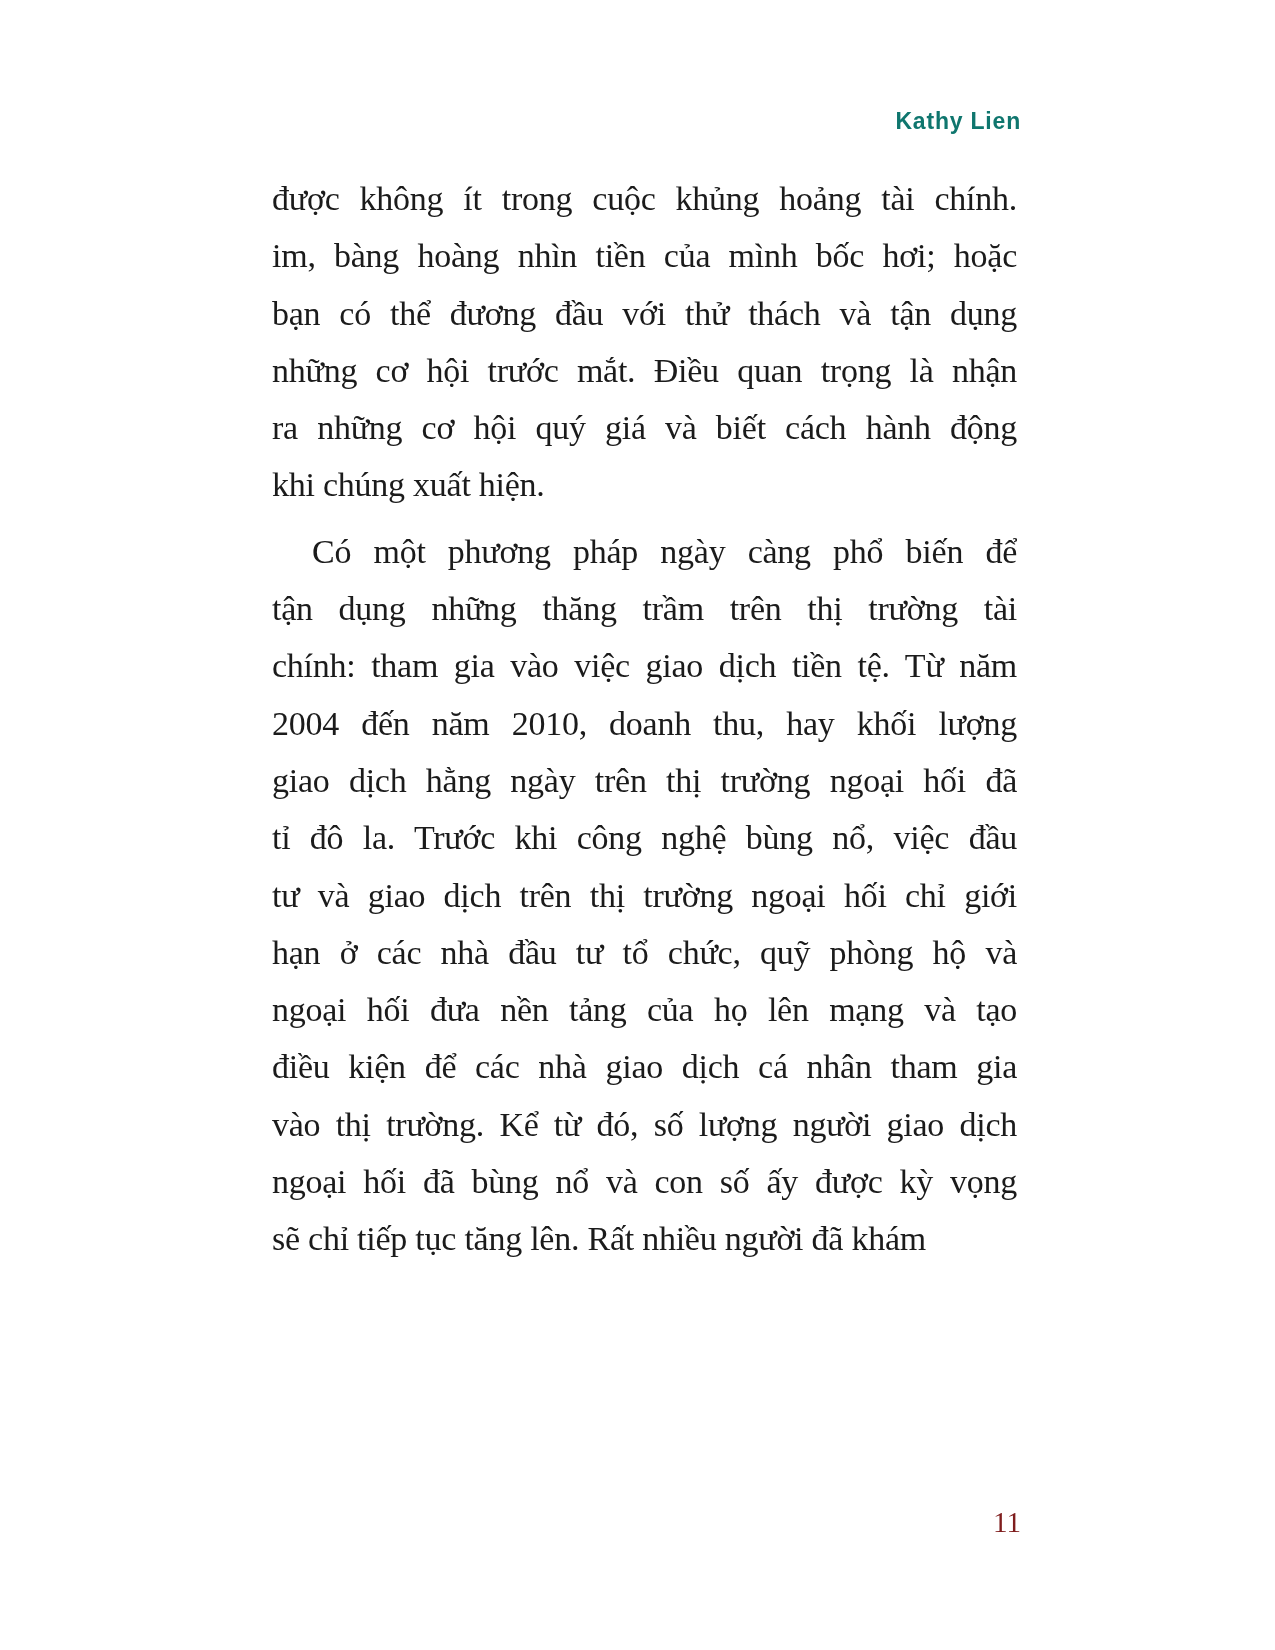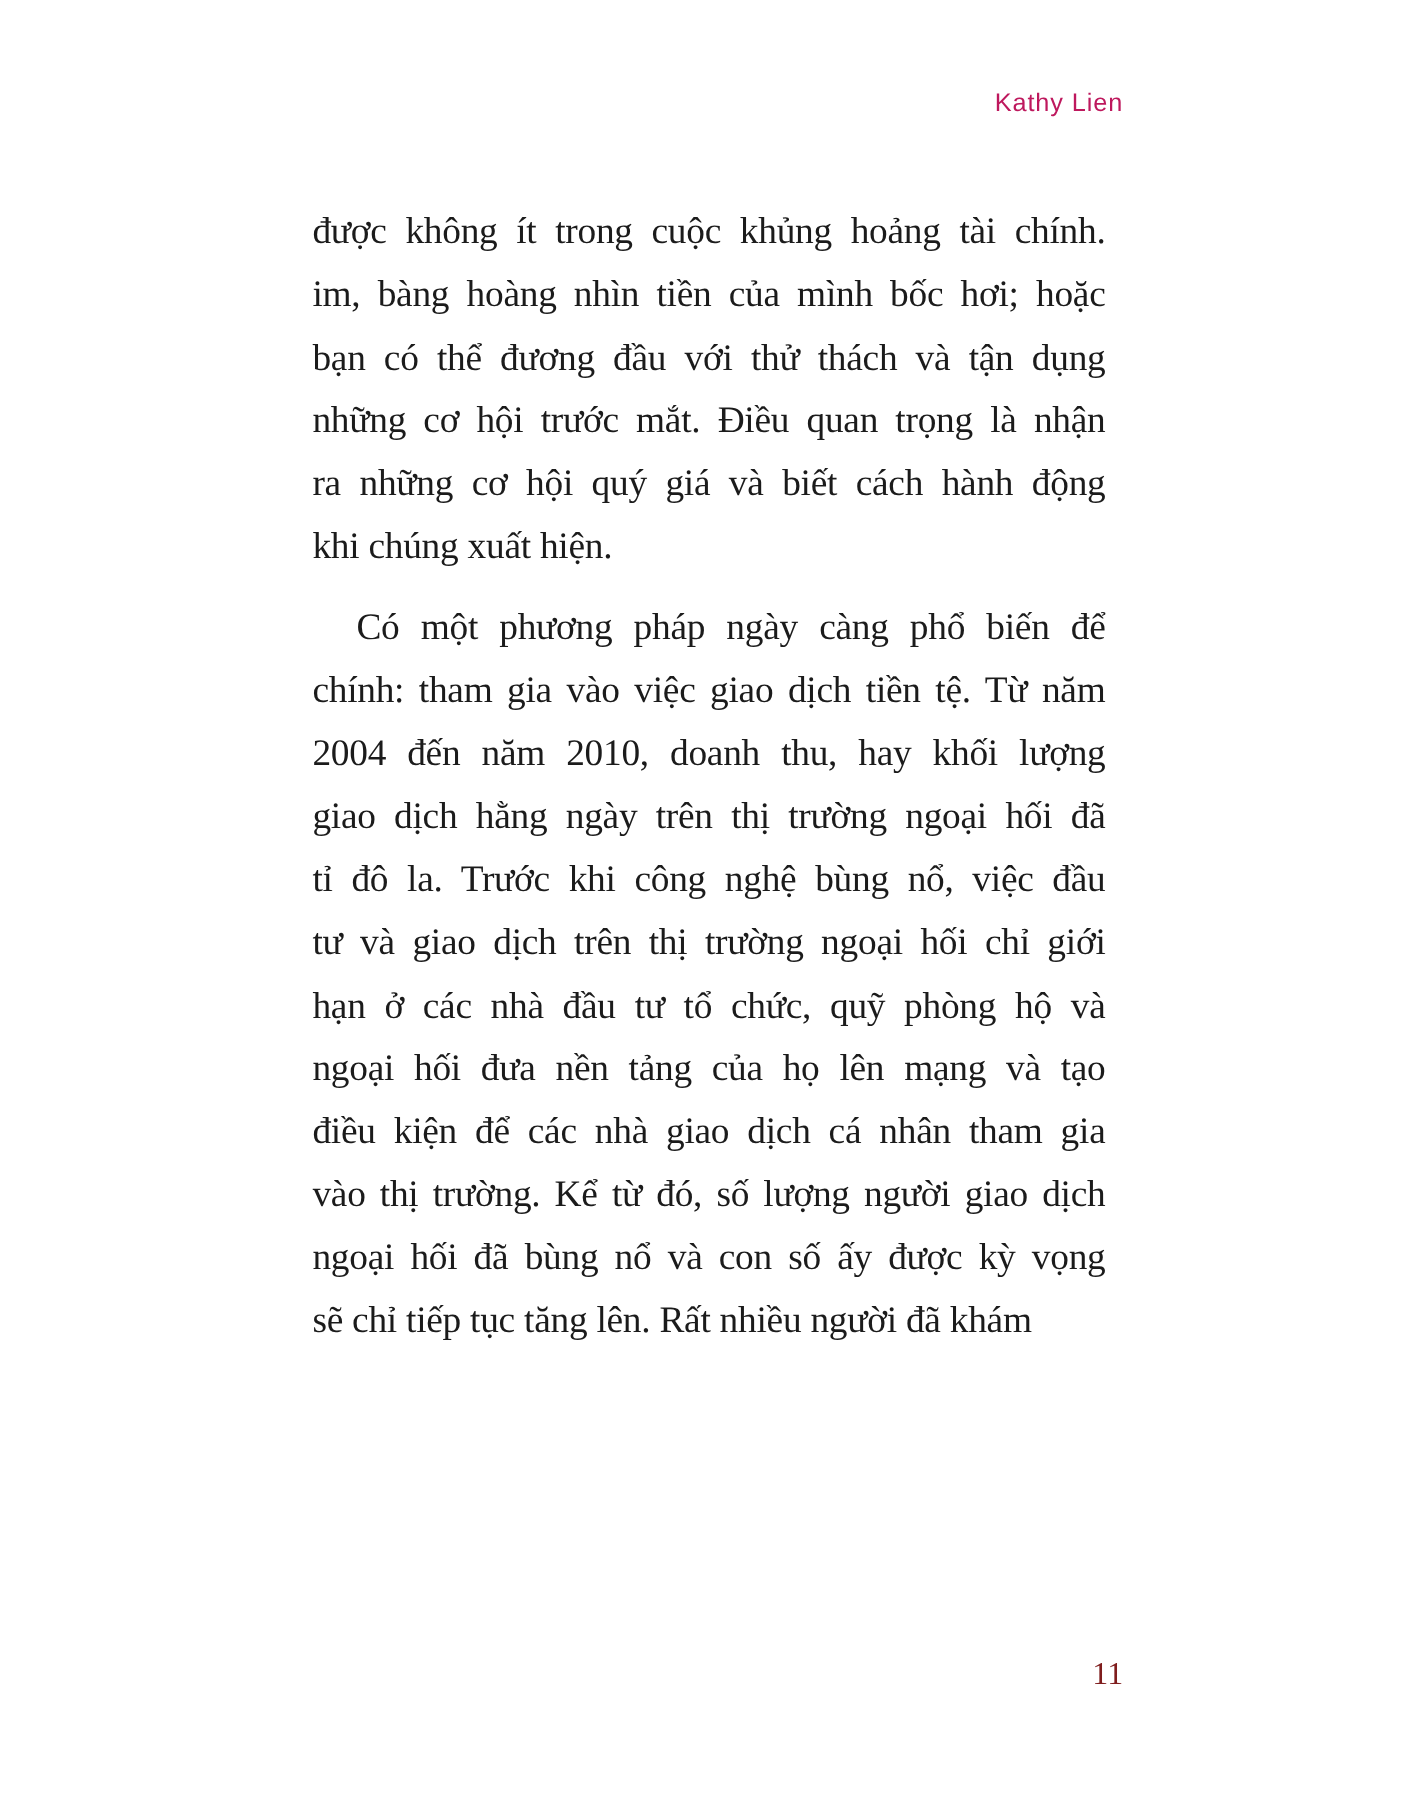--- a/index.html
+++ b/index.html
@@ -9,41 +9,41 @@
   }
   .page {
     position: relative;
     width: 1275px;
     height: 1650px;
     background: #ffffff;
     overflow: hidden;
   }
   .running-header {
     position: absolute;
-    top: 80px;
+    top: 108px;
     left: 268px;
     width: 753px;
     text-align: right;
     font-family: "Liberation Sans", "DejaVu Sans", sans-serif;
     font-size: 23px;
-    font-weight: 400;
+    font-weight: 700;
     letter-spacing: 0.8px;
-    color: #be185d;
+    color: #0f766e;
   }
   .text-block {
     position: absolute;
     top: 166px;
     left: 268px;
     width: 753px;
     font-family: "Liberation Serif", "DejaVu Serif", serif;
     font-size: 34px;
     color: #1b1b1b;
     letter-spacing: -0.25px;
   }
-  .paragraph { margin: 16px; }
+  .paragraph { margin: 4px; }
   .paragraph.indent { margin-top: 9px; }
   .paragraph.indent .line:first-child { text-indent: 40px; }
   .line {
     line-height: 57.3px;
     height: 57.3px;
     text-align: justify;
     text-align-last: justify;
     overflow: hidden;
     white-space: normal;
   }
@@ -71,20 +71,21 @@
       <div class="paragraph">
         <div class="line">được không ít trong cuộc khủng hoảng tài chính.</div>
         <div class="line">im, bàng hoàng nhìn tiền của mình bốc hơi; hoặc</div>
         <div class="line">bạn có thể đương đầu với thử thách và tận dụng</div>
         <div class="line">những cơ hội trước mắt. Điều quan trọng là nhận</div>
         <div class="line">ra những cơ hội quý giá và biết cách hành động</div>
         <div class="line last">khi chúng xuất hiện.</div>
       </div>
       <div class="paragraph indent">
         <div class="line">Có một phương pháp ngày càng phổ biến để</div>
+        <div class="line">tận dụng những thăng trầm trên thị trường tài</div>
         <div class="line">chính: tham gia vào việc giao dịch tiền tệ. Từ năm</div>
         <div class="line">2004 đến năm 2010, doanh thu, hay khối lượng</div>
         <div class="line">giao dịch hằng ngày trên thị trường ngoại hối đã</div>
         <div class="line">tỉ đô la. Trước khi công nghệ bùng nổ, việc đầu</div>
         <div class="line">tư và giao dịch trên thị trường ngoại hối chỉ giới</div>
         <div class="line">hạn ở các nhà đầu tư tổ chức, quỹ phòng hộ và</div>
         <div class="line">ngoại hối đưa nền tảng của họ lên mạng và tạo</div>
         <div class="line">điều kiện để các nhà giao dịch cá nhân tham gia</div>
         <div class="line">vào thị trường. Kể từ đó, số lượng người giao dịch</div>
         <div class="line">ngoại hối đã bùng nổ và con số ấy được kỳ vọng</div>

